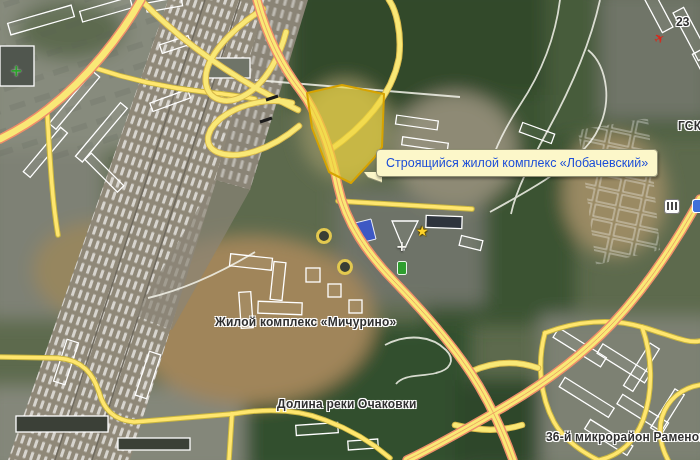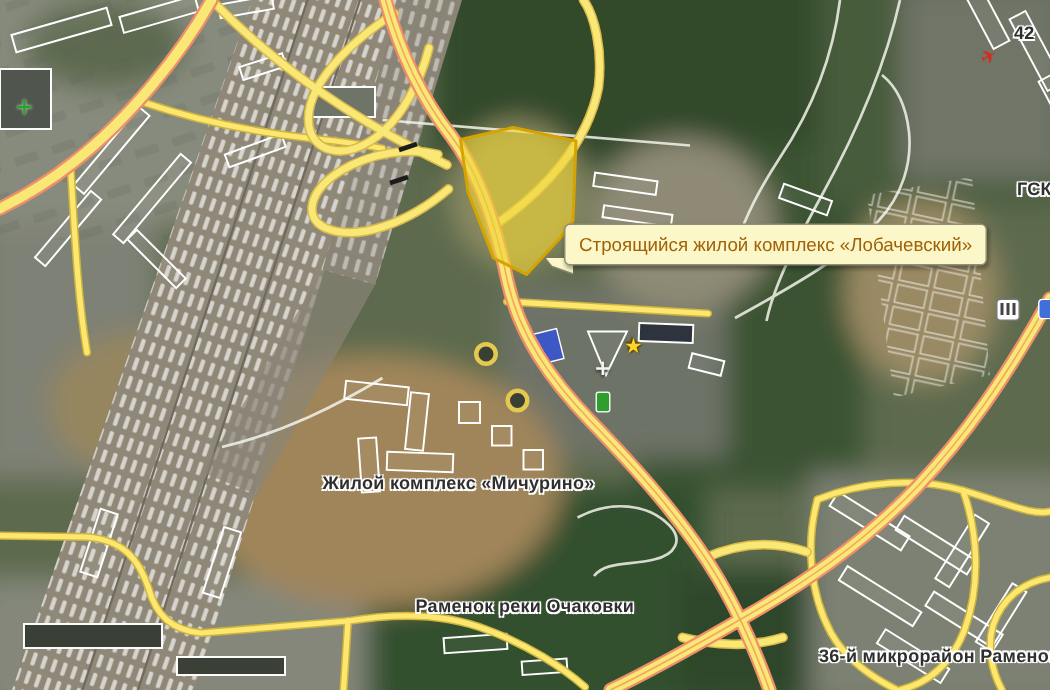--- a/index.html
+++ b/index.html
@@ -18,21 +18,21 @@
     letter-spacing:.2px;
   }
   #tooltip{
     position:absolute;left:376px;top:149px;height:25px;
     padding:1px 9px 0 9px;
     background:#fcf7c9;
     border:1px solid #8f8f73;
     border-radius:4px;
     box-shadow:1px 2px 3px rgba(0,0,0,.35);
     font:12.5px "Liberation Sans",sans-serif;
-    color:#a16207;line-height:24px;white-space:nowrap;
+    color:#1d4ed8;line-height:24px;white-space:nowrap;
     z-index:30;
   }
   #tooltip-tail{
     position:absolute;left:364px;top:172px;width:0;height:0;z-index:29;
     border-top:5px solid #fcf7c9;border-right:14px solid #fcf7c9;
     border-bottom:5px solid transparent;border-left:4px solid transparent;
     filter:drop-shadow(0 1px 0 #8f8f73);
   }
   .icon{position:absolute;z-index:20;}
   #green-plus{left:10px;top:62px;font:bold 15px "DejaVu Sans",sans-serif;color:#2ba32b;text-shadow:0 0 2px rgba(255,255,255,.8);}
@@ -228,24 +228,24 @@
 
   <polygon points="307,93 342,85 384,94 382,147 374,158 351,183 329,172 312,128" fill-opacity=".62" stroke-width="2" stroke-linejoin="round" fill="#eed435" stroke="#d7a300"></polygon>
 
   <g fill="#3a3f35" stroke="#e3c94f" stroke-width="3">
     <circle cx="324" cy="236" r="6.5"></circle>
     <circle cx="345" cy="267" r="6.5"></circle>
   </g>
 </svg>
 
 <div class="lbl" style="left:215px;top:315px">Жилой комплекс «Мичурино»</div>
-<div class="lbl" style="left:277px;top:397px">Раменок реки Очаковки</div>
+<div class="lbl" style="left:277px;top:397px">Долина реки Очаковки</div>
 <div class="lbl" style="left:546px;top:430px">36-й микрорайон Раменок</div>
 <div class="lbl" style="left:678px;top:119px">ГСК</div>
-<div class="lbl" style="left:676px;top:15px">42</div>
+<div class="lbl" style="left:676px;top:15px">23</div>
 
 <div class="icon" id="green-plus">+</div>
 <div class="icon" id="red-plane">✈</div>
 <div class="icon" id="star-icon">★</div>
 <div class="icon" id="white-cross">+</div>
 <div class="icon" id="green-marker"></div>
 <div class="icon" id="poi-gate">
       <i style="left:2px"></i>
       <i style="left:6px"></i>
       <i style="left:10px"></i>

